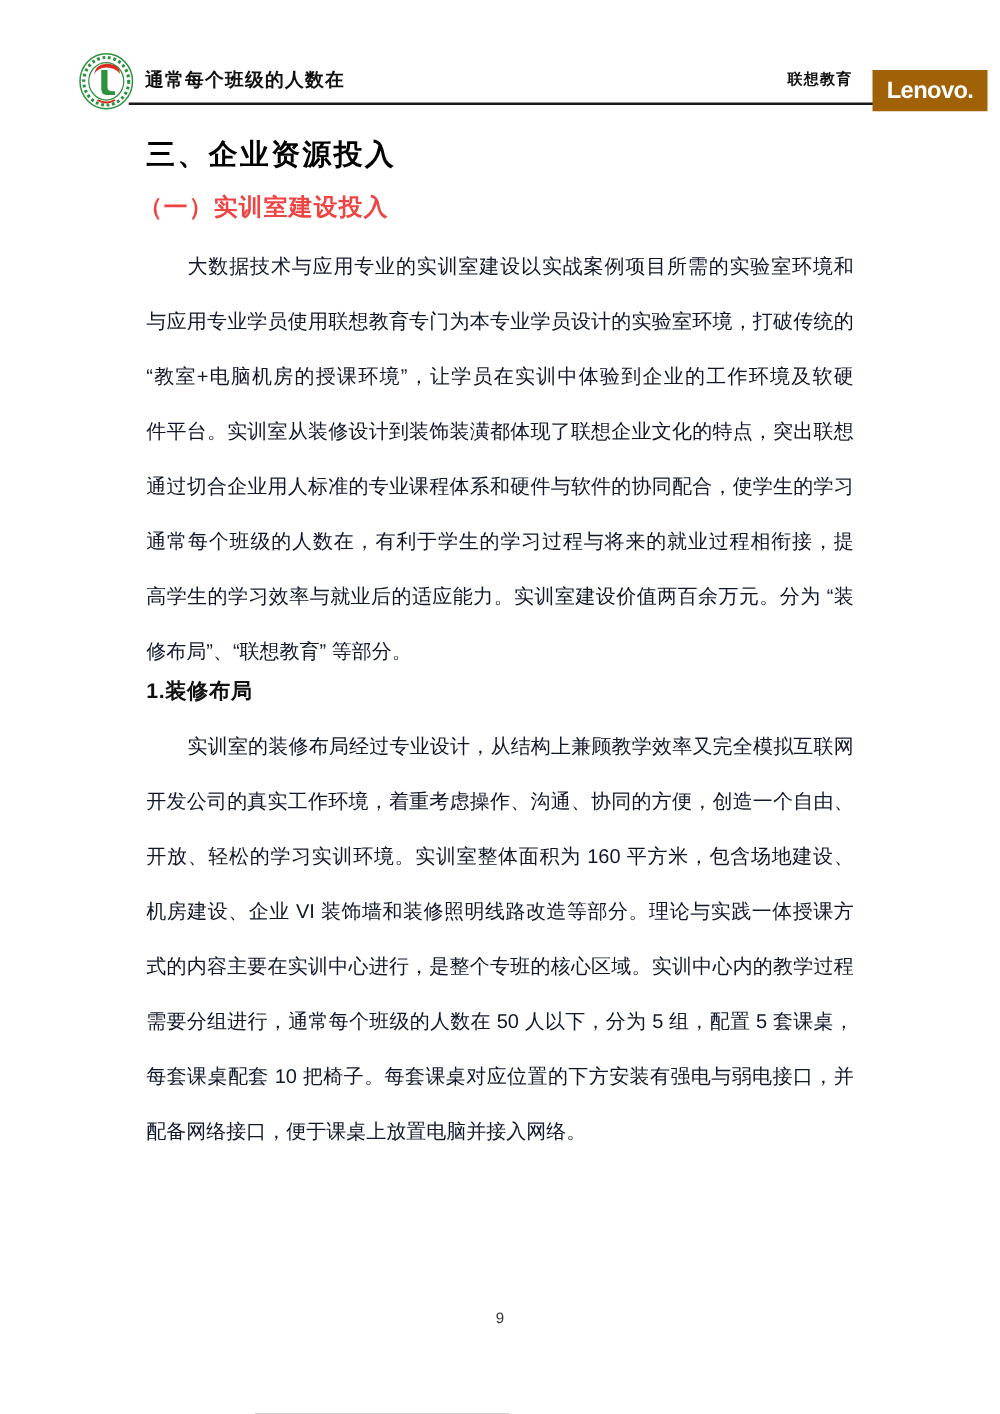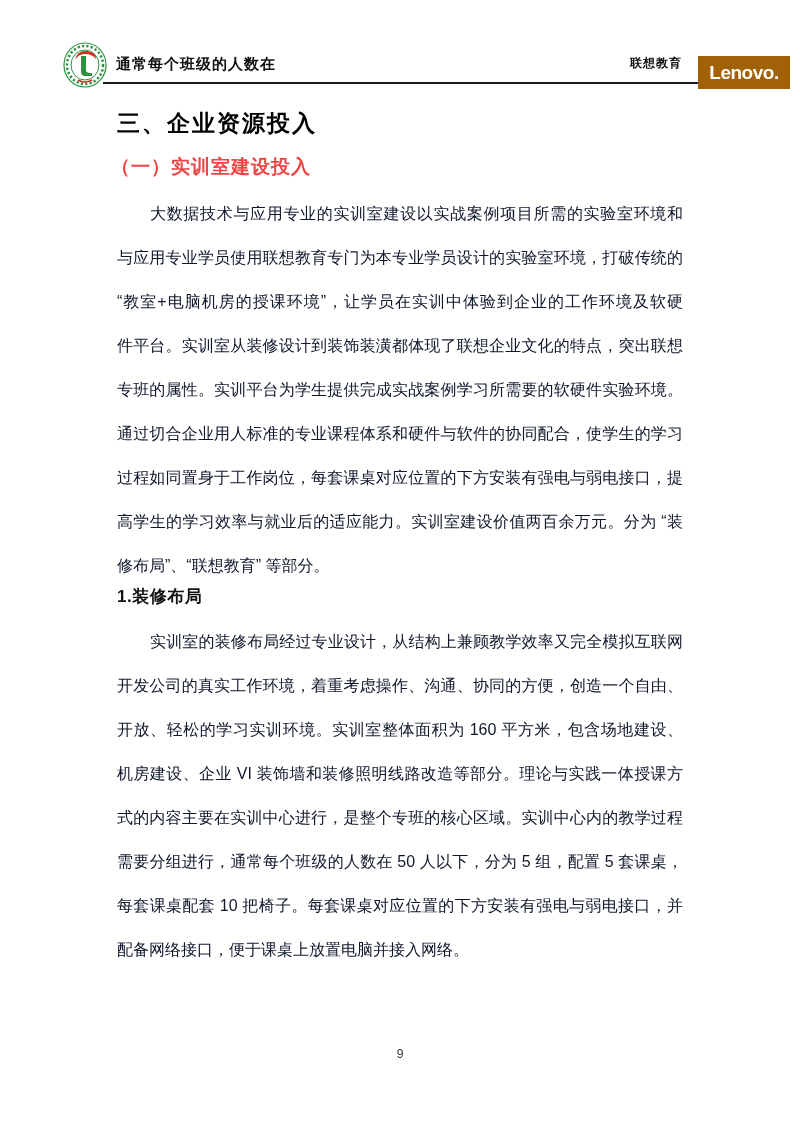--- a/index.html
+++ b/index.html
@@ -93,23 +93,22 @@
 
   <div class="main">
     <h1 class="section-title">三、企业资源投入</h1>
     <h2 class="subsection-title">（一）实训室建设投入</h2>
 
     <div class="para para1">
       <div class="line first">大数据技术与应用专业的实训室建设以实战案例项目所需的实验室环境和</div>
       <div class="line">与应用专业学员使用联想教育专门为本专业学员设计的实验室环境，打破传统的</div>
       <div class="line">“教室+电脑机房的授课环境”，让学员在实训中体验到企业的工作环境及软硬</div>
       <div class="line">件平台。实训室从装修设计到装饰装潢都体现了联想企业文化的特点，突出联想</div>
-      <div class="line">专班的属性。实训平台为学生提供完成实战案例学习所需要的软硬件实验环境。</div>
       <div class="line">通过切合企业用人标准的专业课程体系和硬件与软件的协同配合，使学生的学习</div>
-      <div class="line">过程如同置身于工作岗位，每套课桌对应位置的下方安装有强电与弱电接口，提</div>
+      <div class="line">通常每个班级的人数在，有利于学生的学习过程与将来的就业过程相衔接，提</div>
       <div class="line">高学生的学习效率与就业后的适应能力。实训室建设价值两百余万元。分为 “装</div>
       <div class="line last">修布局”、“联想教育” 等部分。</div>
     </div>
 
     <h3 class="sub-heading">1.装修布局</h3>
 
     <div class="para para2">
       <div class="line first">实训室的装修布局经过专业设计，从结构上兼顾教学效率又完全模拟互联网</div>
       <div class="line">开发公司的真实工作环境，着重考虑操作、沟通、协同的方便，创造一个自由、</div>
       <div class="line">开放、轻松的学习实训环境。实训室整体面积为 160 平方米，包含场地建设、</div>

